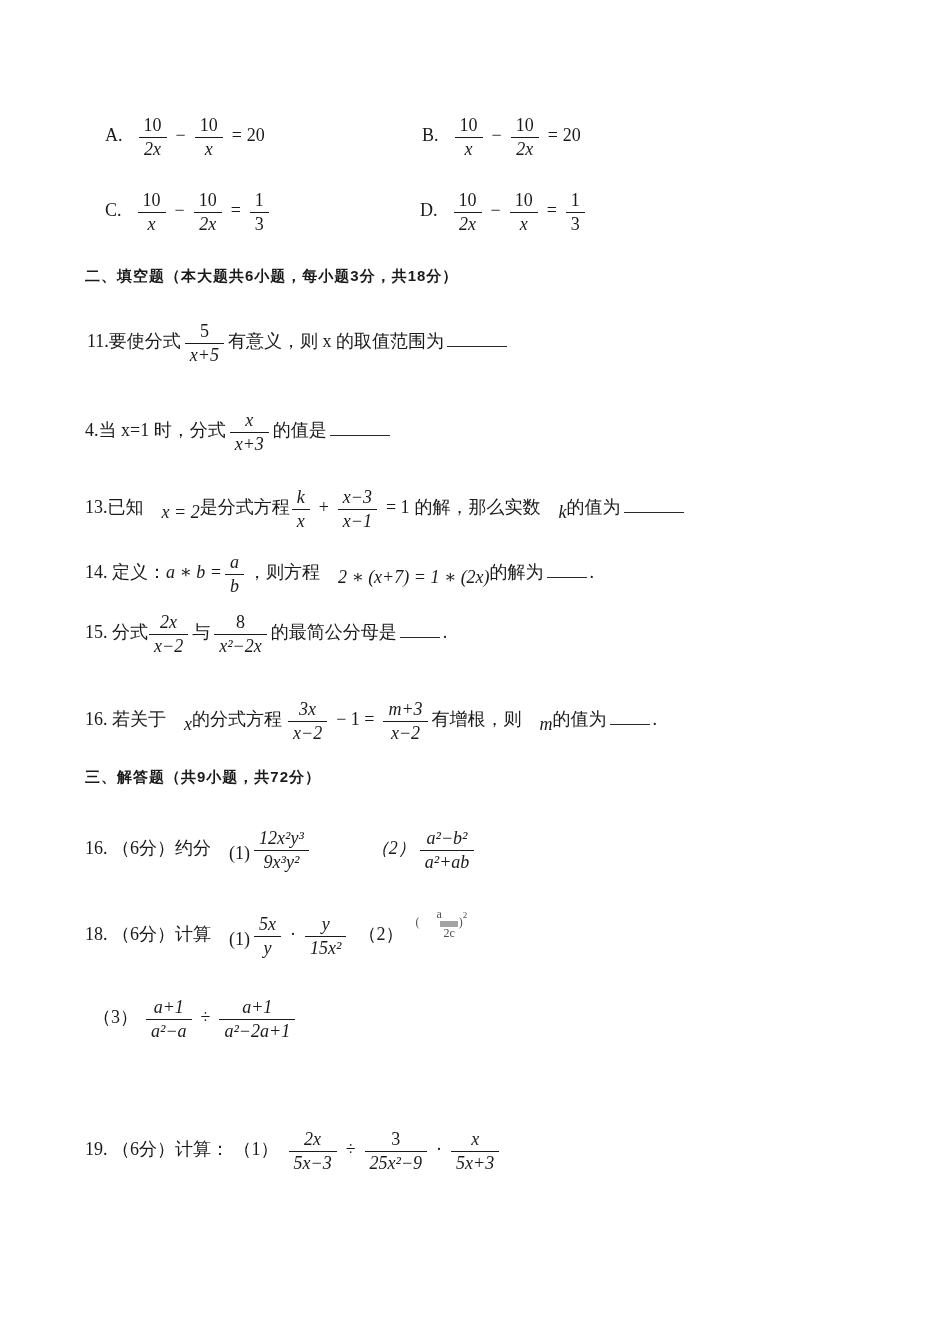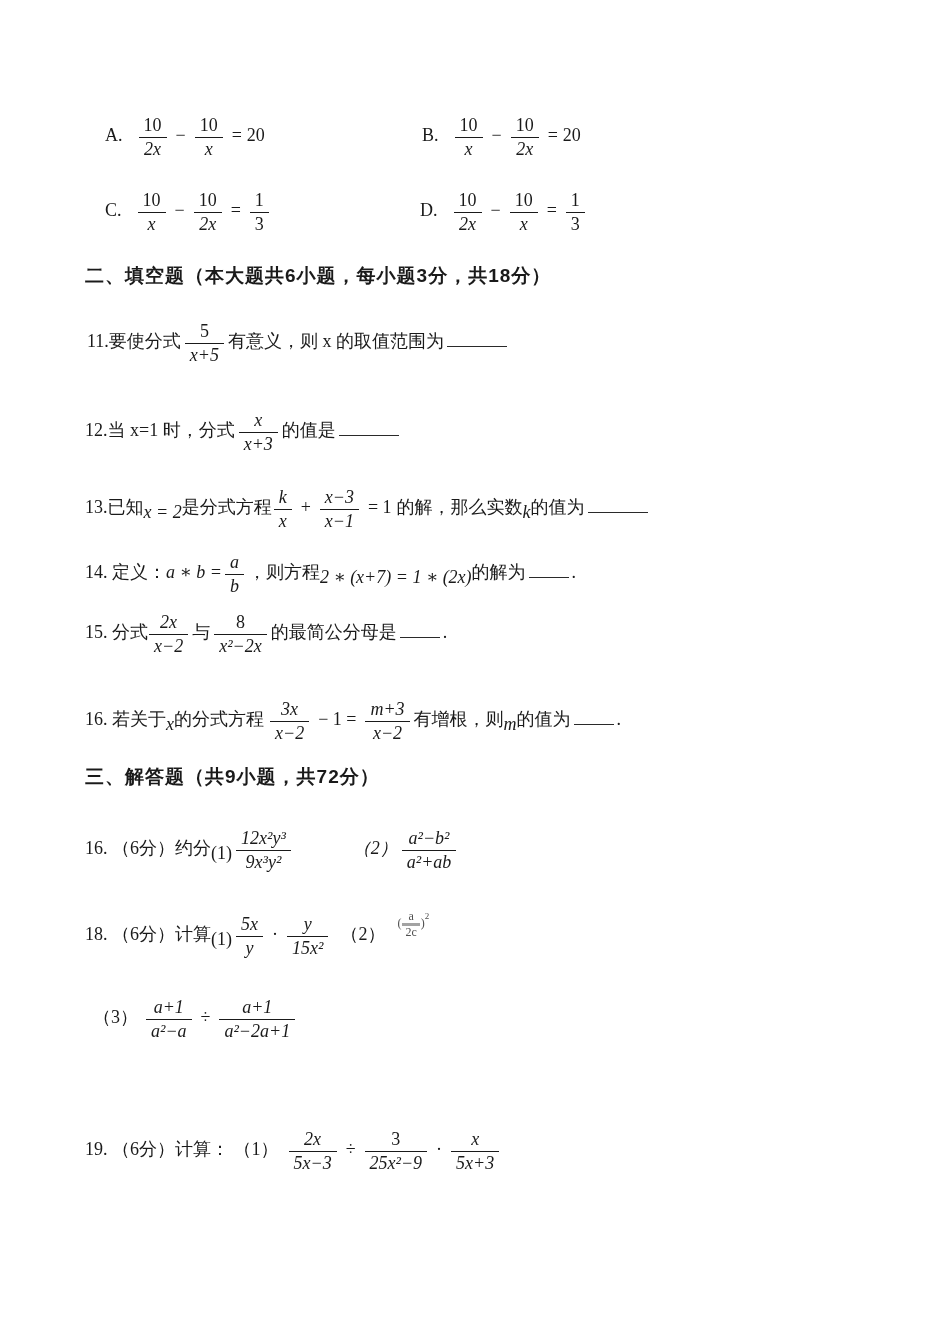--- a/index.html
+++ b/index.html
@@ -8,53 +8,53 @@
     position:absolute;
     white-space:nowrap;
     color:#1a1a1a;
     font-family:"Liberation Serif","DejaVu Serif",serif;
     font-size:18px;
     line-height:26px;
   }
   .hdr{
     font-family:"Liberation Sans","DejaVu Sans",sans-serif;
     font-weight:700;
-    font-size:19px;
+    font-size:15px;
     letter-spacing:1px;
   }
   .frac{
     display:inline-block;
     text-align:center;
     vertical-align:middle;
     margin:0 4px;
     font-style:italic;
     line-height:1.15;
   }
   .frac .num,.frac .den{display:block;padding:1px 5px;font-size:18px;}
   .frac .den{border-top:1.5px solid #1a1a1a;}
   .rm{font-style:normal;}
   .math{font-style:italic;}
   .op{margin:0 5px;}
-  .low{vertical-align:-5px;display:inline-block;}
+  .low{vertical-align:-5px;display:inline-block;margin-left:18px;}
   .lbl{margin-right:12px;}
   .blank{
     display:inline-block;width:60px;height:2px;
     border-bottom:1.4px solid #2a2a2a;margin:0 3px;
   }
   .blank.short{width:40px;}
   .wide{min-width:34px;}
   .gap-lg{margin-left:58px;}
   .gap-sm{margin-left:8px;}
   .pow{
     display:inline-block;vertical-align:middle;transform:translateY(-15px);
     color:#4f4f4f;font-size:12px;margin-left:12px;
   }
   .pow .frac{margin:0 1px;font-style:normal;}
   .pow .frac .num,.pow .frac .den{font-size:12px;padding:0 3px;line-height:1.1;}
-  .pow .frac .den{border-top:3px solid #a3a3a3;}
+  .pow .frac .den{border-top:6px solid #a3a3a3;margin-left:20px;}
   .pexp{font-size:9px;vertical-align:8px;}
 </style>
 </head>
 <body>
 
 <div class="row" style="top:114px;left:105px">
   <span class="lbl">A.</span><span class="frac"><span class="num rm">10</span><span class="den">2x</span></span><span class="op rm">−</span><span class="frac"><span class="num rm">10</span><span class="den">x</span></span><span class="op rm">=</span><span class="rm">20</span>
 </div>
 
 <div class="row" style="top:114px;left:422px">
@@ -69,21 +69,21 @@
   <span class="lbl">D.</span><span class="frac"><span class="num rm">10</span><span class="den">2x</span></span><span class="op rm">−</span><span class="frac"><span class="num rm">10</span><span class="den">x</span></span><span class="op rm">=</span><span class="frac"><span class="num rm">1</span><span class="den rm">3</span></span>
 </div>
 
 <div class="row hdr" style="top:263px;left:85px">二、填空题（本大题共6小题，每小题3分，共18分）</div>
 
 <div class="row" style="top:320px;left:87px">
   <span>11.要使分式</span><span class="frac wide"><span class="num rm">5</span><span class="den">x+5</span></span><span>有意义，则 x 的取值范围为</span><span class="blank"></span>
 </div>
 
 <div class="row" style="top:409px;left:85px">
-  <span>12.当 x=1 时，分式</span><span class="frac wide"><span class="num">x</span><span class="den">x+3</span></span><span>的值是</span><span class="blank"></span>
+  <span>4.当 x=1 时，分式</span><span class="frac wide"><span class="num">x</span><span class="den">x+3</span></span><span>的值是</span><span class="blank"></span>
 </div>
 
 <div class="row" style="top:486px;left:85px">
   <span>13.已知</span><span class="math low">x = 2</span><span>是分式方程</span><span class="frac" style="margin-left:2px"><span class="num">k</span><span class="den">x</span></span><span class="op rm">+</span><span class="frac"><span class="num">x−3</span><span class="den">x−1</span></span><span class="op rm">= 1</span><span>的解，那么实数</span><span class="math low">k</span><span>的值为</span><span class="blank"></span>
 </div>
 
 <div class="row" style="top:551px;left:85px">
   <span>14. 定义：</span><span class="math">a ∗ b =</span><span class="frac" style="margin-left:3px"><span class="num">a</span><span class="den">b</span></span><span>，则方程</span><span class="math low">2 ∗ (x+7) = 1 ∗ (2x)</span><span>的解为</span><span class="blank short"></span><span class="rm">.</span>
 </div>
 

